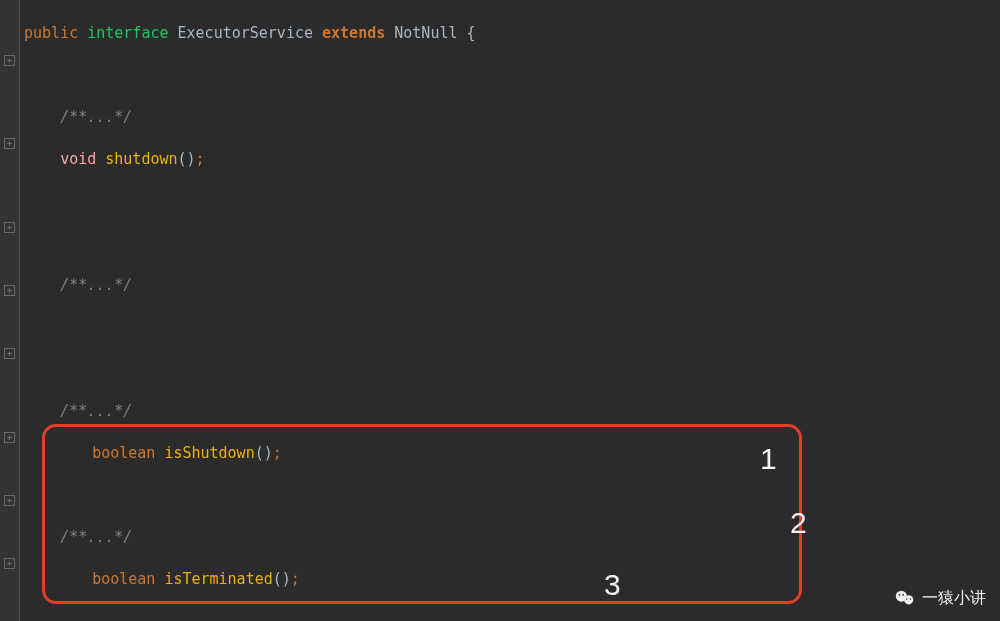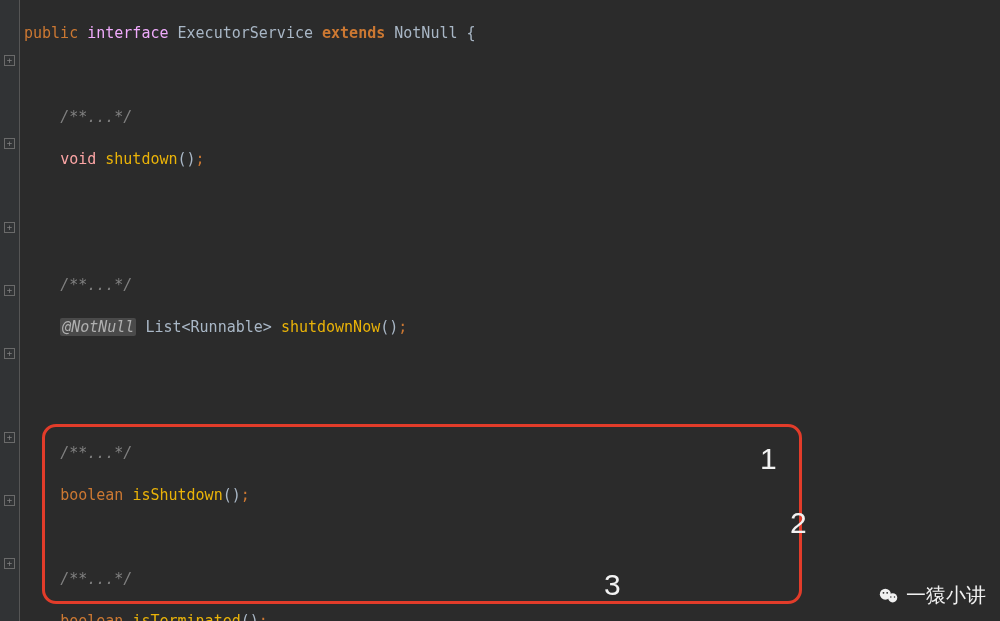--- a/index.html
+++ b/index.html
@@ -39,24 +39,24 @@
   }
   .code-area {
     flex: 1;
     padding: 2px 0 0 4px;
     color: #a9b7c6;
     white-space: pre;
     line-height: 21px;
     position: relative;
   }
   .kw-public   { color: #cc7832; }
-  .kw-interface{ color: #f0abfc; margin-top: 33px; }
+  .kw-interface{ color: #22c55e; margin-top: 33px; }
   .kw-extends  { color: #cc7832; font-weight: bold; }
   .kw-void     { color: #fca5a5; }
-  .kw-boolean  { color: #cc7832; }
+  .kw-boolean  { color: #cc7832; margin-left: 32px; }
   .method      { color: #eab308; }
   .comment     { color: #808080; font-style: italic; }
   .anno        { background: #4a4a4a; color: #b0b0b0; font-style: italic; border-radius:2px; padding:0 2px;}
   .type        { color: #a9b7c6; }
   .nrm         { color: #a9b7c6; }
   .semi        { color: #cc7832; }
 
   .highlight-box {
     position: absolute;
     border: 3px solid #e23c2a;
@@ -76,21 +76,21 @@
   }
   .watermark {
     position: absolute;
     bottom: 12px;
     right: 14px;
     display: flex;
     align-items: center;
     gap: 6px;
     color: #f0f0f0;
     font-family: Arial, "Microsoft YaHei", sans-serif;
-    font-size: 20px;
+    font-size: 16px;
   }
   .watermark .wx {
     width: 22px; height: 22px;
     display:inline-block;
   }
   .watermark svg { display:block; }
   .line { height: 21px; }
 </style>
 </head>
 <body>
@@ -108,21 +108,20 @@
   </div>
 
   <div class="code-area">
 <div class="line"><span class="kw-public">public</span><span class="nrm"> </span><span class="kw-interface">interface</span><span class="nrm"> </span><span class="type">ExecutorService</span><span class="nrm"> </span><span class="kw-extends">extends</span><span class="nrm"> </span><span class="type">NotNull</span><span class="nrm"> {</span></div>
 <div class="line"></div>
 <div class="line">    <span class="comment">/**...*/</span></div>
 <div class="line">    <span class="kw-void">void</span><span class="nrm"> </span><span class="method">shutdown</span><span class="nrm">()</span><span class="semi">;</span></div>
 <div class="line"></div>
 <div class="line"></div>
 <div class="line">    <span class="comment">/**...*/</span></div>
-<div class="line">    <span class="anno">@NotNull</span><span class="type"> List</span><span class="nrm">&lt;</span><span class="type">Runnable</span><span class="nrm">&gt;</span><span class="nrm"> </span><span class="method">shutdownNow</span><span class="nrm">()</span><span class="semi">;</span></div>
 <div class="line"></div>
 <div class="line"></div>
 <div class="line">    <span class="comment">/**...*/</span></div>
 <div class="line">    <span class="kw-boolean">boolean</span><span class="nrm"> </span><span class="method">isShutdown</span><span class="nrm">()</span><span class="semi">;</span></div>
 <div class="line"></div>
 <div class="line">    <span class="comment">/**...*/</span></div>
 <div class="line">    <span class="kw-boolean">boolean</span><span class="nrm"> </span><span class="method">isTerminated</span><span class="nrm">()</span><span class="semi">;</span></div>
 
 
 

